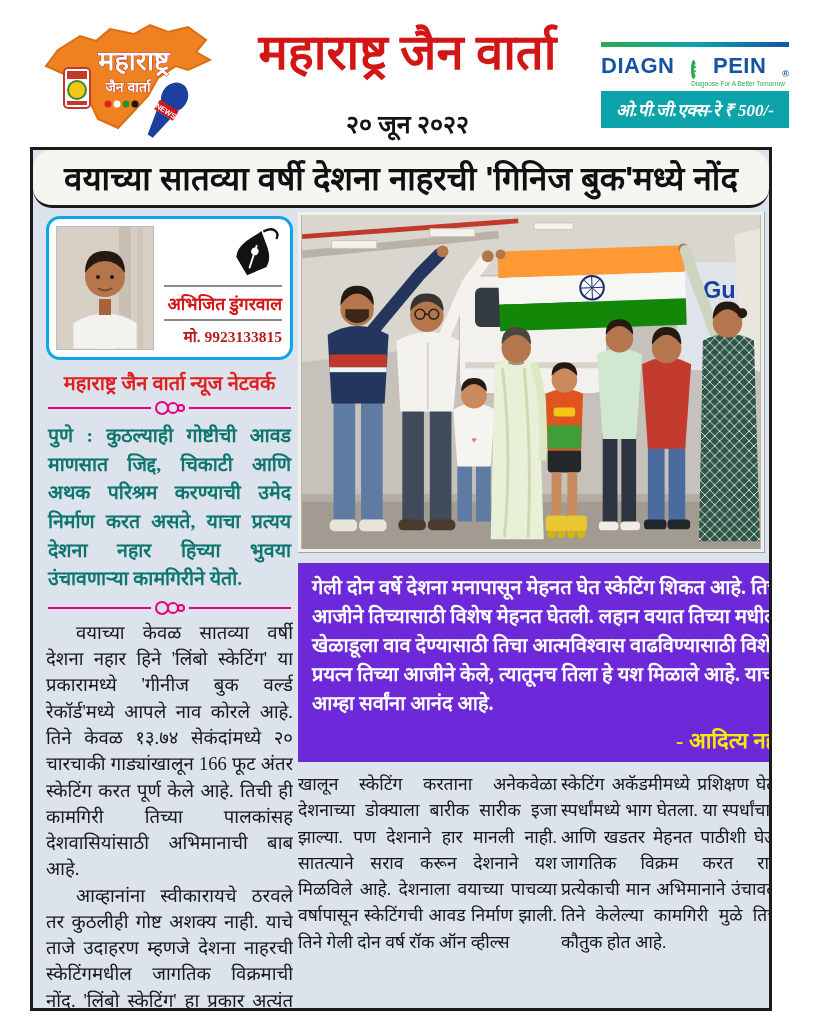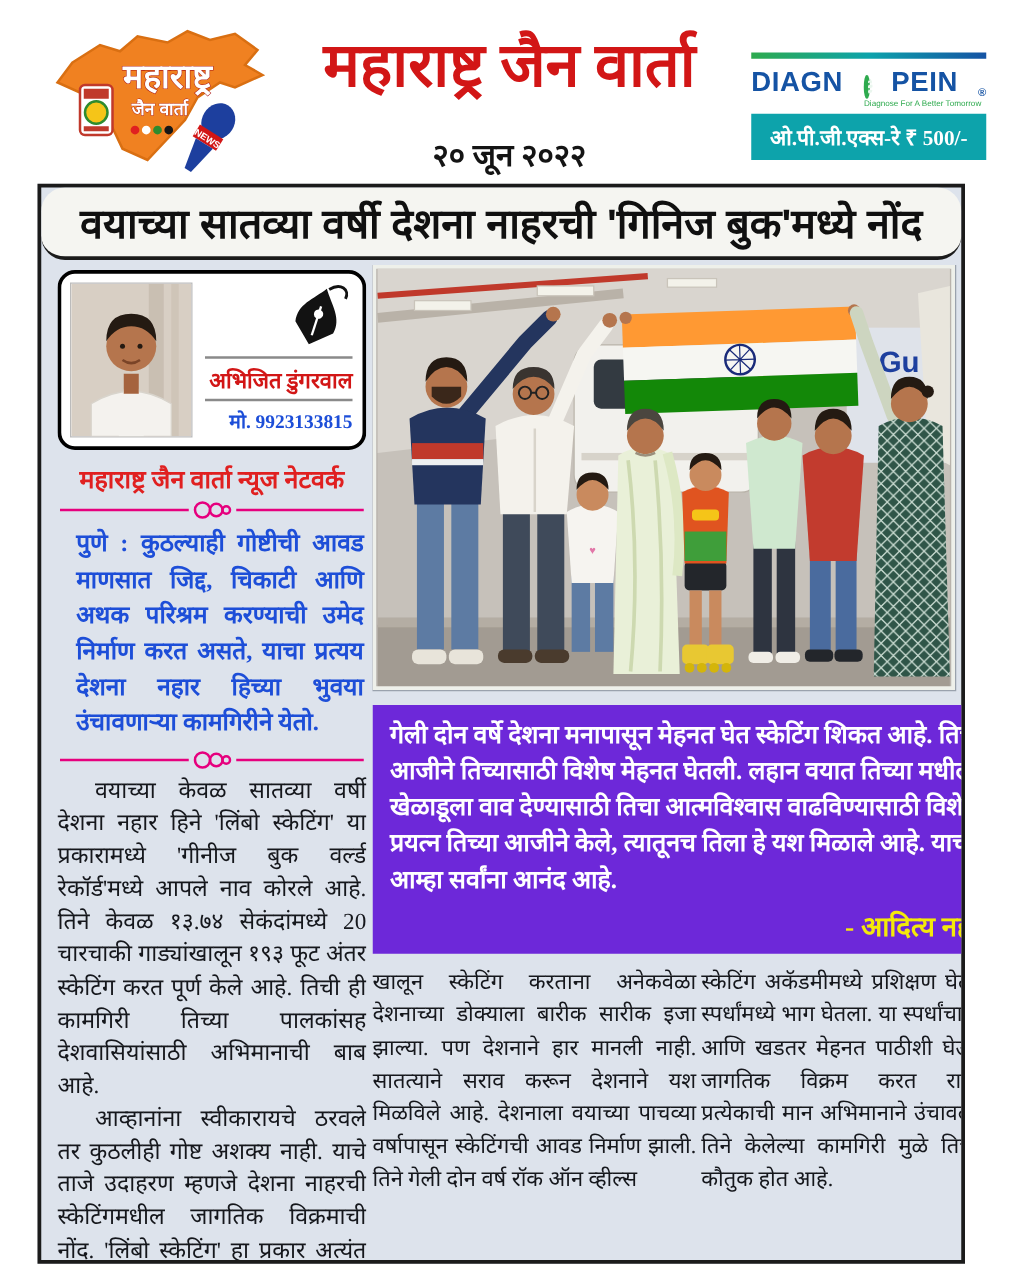--- a/index.html
+++ b/index.html
@@ -19,46 +19,46 @@
   .ad-topbar{height:5px;background:linear-gradient(90deg,#2eaa4e,#0da3ab,#1553a4);}
   .ad-brandrow{display:flex;align-items:flex-end;justify-content:center;margin-top:6px;gap:16px;}
   .ad-brand{font-size:22px;font-weight:900;color:#1553a4;letter-spacing:.5px;}
   .ad-o{width:19px;height:19px;border-radius:50%;background:#2eaa4e;display:inline-block;
     position:relative;margin:0 1px;}
   .ad-o:after{content:"";position:absolute;inset:3px;border-radius:50%;
     border:2px dotted #eaf6ee;}
   .ad-reg{font-size:9px;color:#1553a4;vertical-align:top;font-weight:700;}
   .ad-tagline{font-size:6.5px;color:#2eaa4e;text-align:right;margin:1px 4px 4px 0;}
   .ad-band{background:#0da3ab;color:#fff;font-weight:800;font-size:17px;
-    text-align:center;padding:7px 4px;font-family:"Liberation Serif",serif;}
+    text-align:center;padding:7px 4px;font-family:"Liberation Serif",serif;font-style:italic;}
   
   .article{position:absolute;left:30px;top:147px;width:742px;height:864px;
     border:3px solid #1b1b1b;background:#dde3ec;box-sizing:border-box;overflow:hidden;}
   .headline{height:55px;background:#f5f5f1;border-bottom:3px solid #1b1b1b;
     display:flex;align-items:center;justify-content:center;
     font-size:33px;font-weight:900;color:#101010;white-space:nowrap;border-radius:19px;}
   
   .leftcol{position:absolute;left:13px;top:66px;width:247px;height:792px;overflow:hidden;}
-  .author-box{background:#fff;border:3px solid #000000;border-radius:14px;
+  .author-box{background:#fff;border:3px solid #0ea5e9;border-radius:14px;
     padding:7px;display:flex;gap:8px;height:124px;}
   .author-photo{width:96px;height:122px;border:1px solid #bbb;flex:none;}
   .author-right{flex:1;display:flex;flex-direction:column;align-items:flex-end;}
   .nib{width:56px;height:56px;margin-right:2px;}
   .author-rule{width:118px;height:2px;background:#8a8a8a;margin:3px 2px;}
   .author-name{color:#d21616;font-weight:800;font-size:17.5px;margin:1px 2px;
     font-family:"Liberation Serif",serif;}
-  .author-phone{color:#1d4ed8;font-weight:800;font-size:15.5px;margin:1px 2px;
+  .author-phone{color:#b91c1c;font-weight:800;font-size:15.5px;margin:1px 2px;
     font-family:"Liberation Serif",serif;}
   .network{margin-top:9px;text-align:center;color:#e02020;font-weight:800;font-size:20px;
     font-family:"Liberation Serif",serif;}
   .divider{display:flex;align-items:center;margin:4px 2px;}
   .divider .rule{flex:1;height:2.5px;background:#e6007e;}
   .divider svg{flex:none;margin:0 2px;}
-  .lead{color:#1d4ed8;font-weight:800;font-size:19.5px;line-height:1.47;
-    text-align:justify;font-family:"Liberation Serif",serif;padding:2px 2px;margin-left:13px;}
+  .lead{color:#0f766e;font-weight:800;font-size:19.5px;line-height:1.47;
+    text-align:justify;font-family:"Liberation Serif",serif;padding:2px 2px;}
   .bodytext{font-family:"Liberation Serif",serif;font-size:18.5px;line-height:1.42;
     color:#15171c;text-align:justify;}
   .bodytext p{margin:0;text-indent:30px;}
   
   .rightarea{position:absolute;left:265px;top:62px;width:522px;height:796px;overflow:hidden;}
   .photo{width:466px;height:340px;border:3px solid #eef0ea;outline:1px solid #9aa2ad;
     box-sizing:border-box;background:#b9b3ac;}
   .quote{margin-top:7px;background:#6d28d9;padding:10px 14px 8px 14px;box-sizing:border-box;}
   .quote-text{color:#ffffff;font-weight:800;font-size:20px;line-height:1.45;
     font-family:"Liberation Serif",serif;}
@@ -173,21 +173,21 @@
       <div class="rule"></div>
       <svg width="34" height="16" viewBox="0 0 34 16">
         <circle cx="9" cy="8" r="6" stroke="#e6007e" stroke-width="2" fill="none"></circle>
         <circle cx="20" cy="8" r="5" stroke="#e6007e" stroke-width="2" fill="none"></circle>
         <circle cx="28" cy="8" r="3" stroke="#e6007e" stroke-width="2" fill="none"></circle>
       </svg>
       <div class="rule"></div>
     </div>
 
     <div class="bodytext">
-      <p>वयाच्या केवळ सातव्या वर्षी देशना नहार हिने 'लिंबो स्केटिंग' या प्रकारामध्ये 'गीनीज बुक वर्ल्ड रेकॉर्ड'मध्ये आपले नाव कोरले आहे. तिने केवळ १३.७४ सेकंदांमध्ये 20 चारचाकी गाड्यांखालून १९३ फूट अंतर स्केटिंग करत पूर्ण केले आहे. तिची ही कामगिरी तिच्या पालकांसह देशवासियांसाठी अभिमानाची बाब आहे.</p>
+      <p>वयाच्या केवळ सातव्या वर्षी देशना नहार हिने 'लिंबो स्केटिंग' या प्रकारामध्ये 'गीनीज बुक वर्ल्ड रेकॉर्ड'मध्ये आपले नाव कोरले आहे. तिने केवळ १३.७४ सेकंदांमध्ये २० चारचाकी गाड्यांखालून 166 फूट अंतर स्केटिंग करत पूर्ण केले आहे. तिची ही कामगिरी तिच्या पालकांसह देशवासियांसाठी अभिमानाची बाब आहे.</p>
       <p>आव्हानांना स्वीकारायचे ठरवले तर कुठलीही गोष्ट अशक्य नाही. याचे ताजे उदाहरण म्हणजे देशना नाहरची स्केटिंगमधील जागतिक विक्रमाची नोंद. 'लिंबो स्केटिंग' हा प्रकार अत्यंत अवघड आहे. गाड्यांच्या</p>
     </div>
   </div>
 
   <div class="rightarea">
 
     
     <svg class="photo" viewBox="0 0 466 340">
       <defs>
         <pattern id="kurtaPat" width="10" height="10" patternUnits="userSpaceOnUse">

